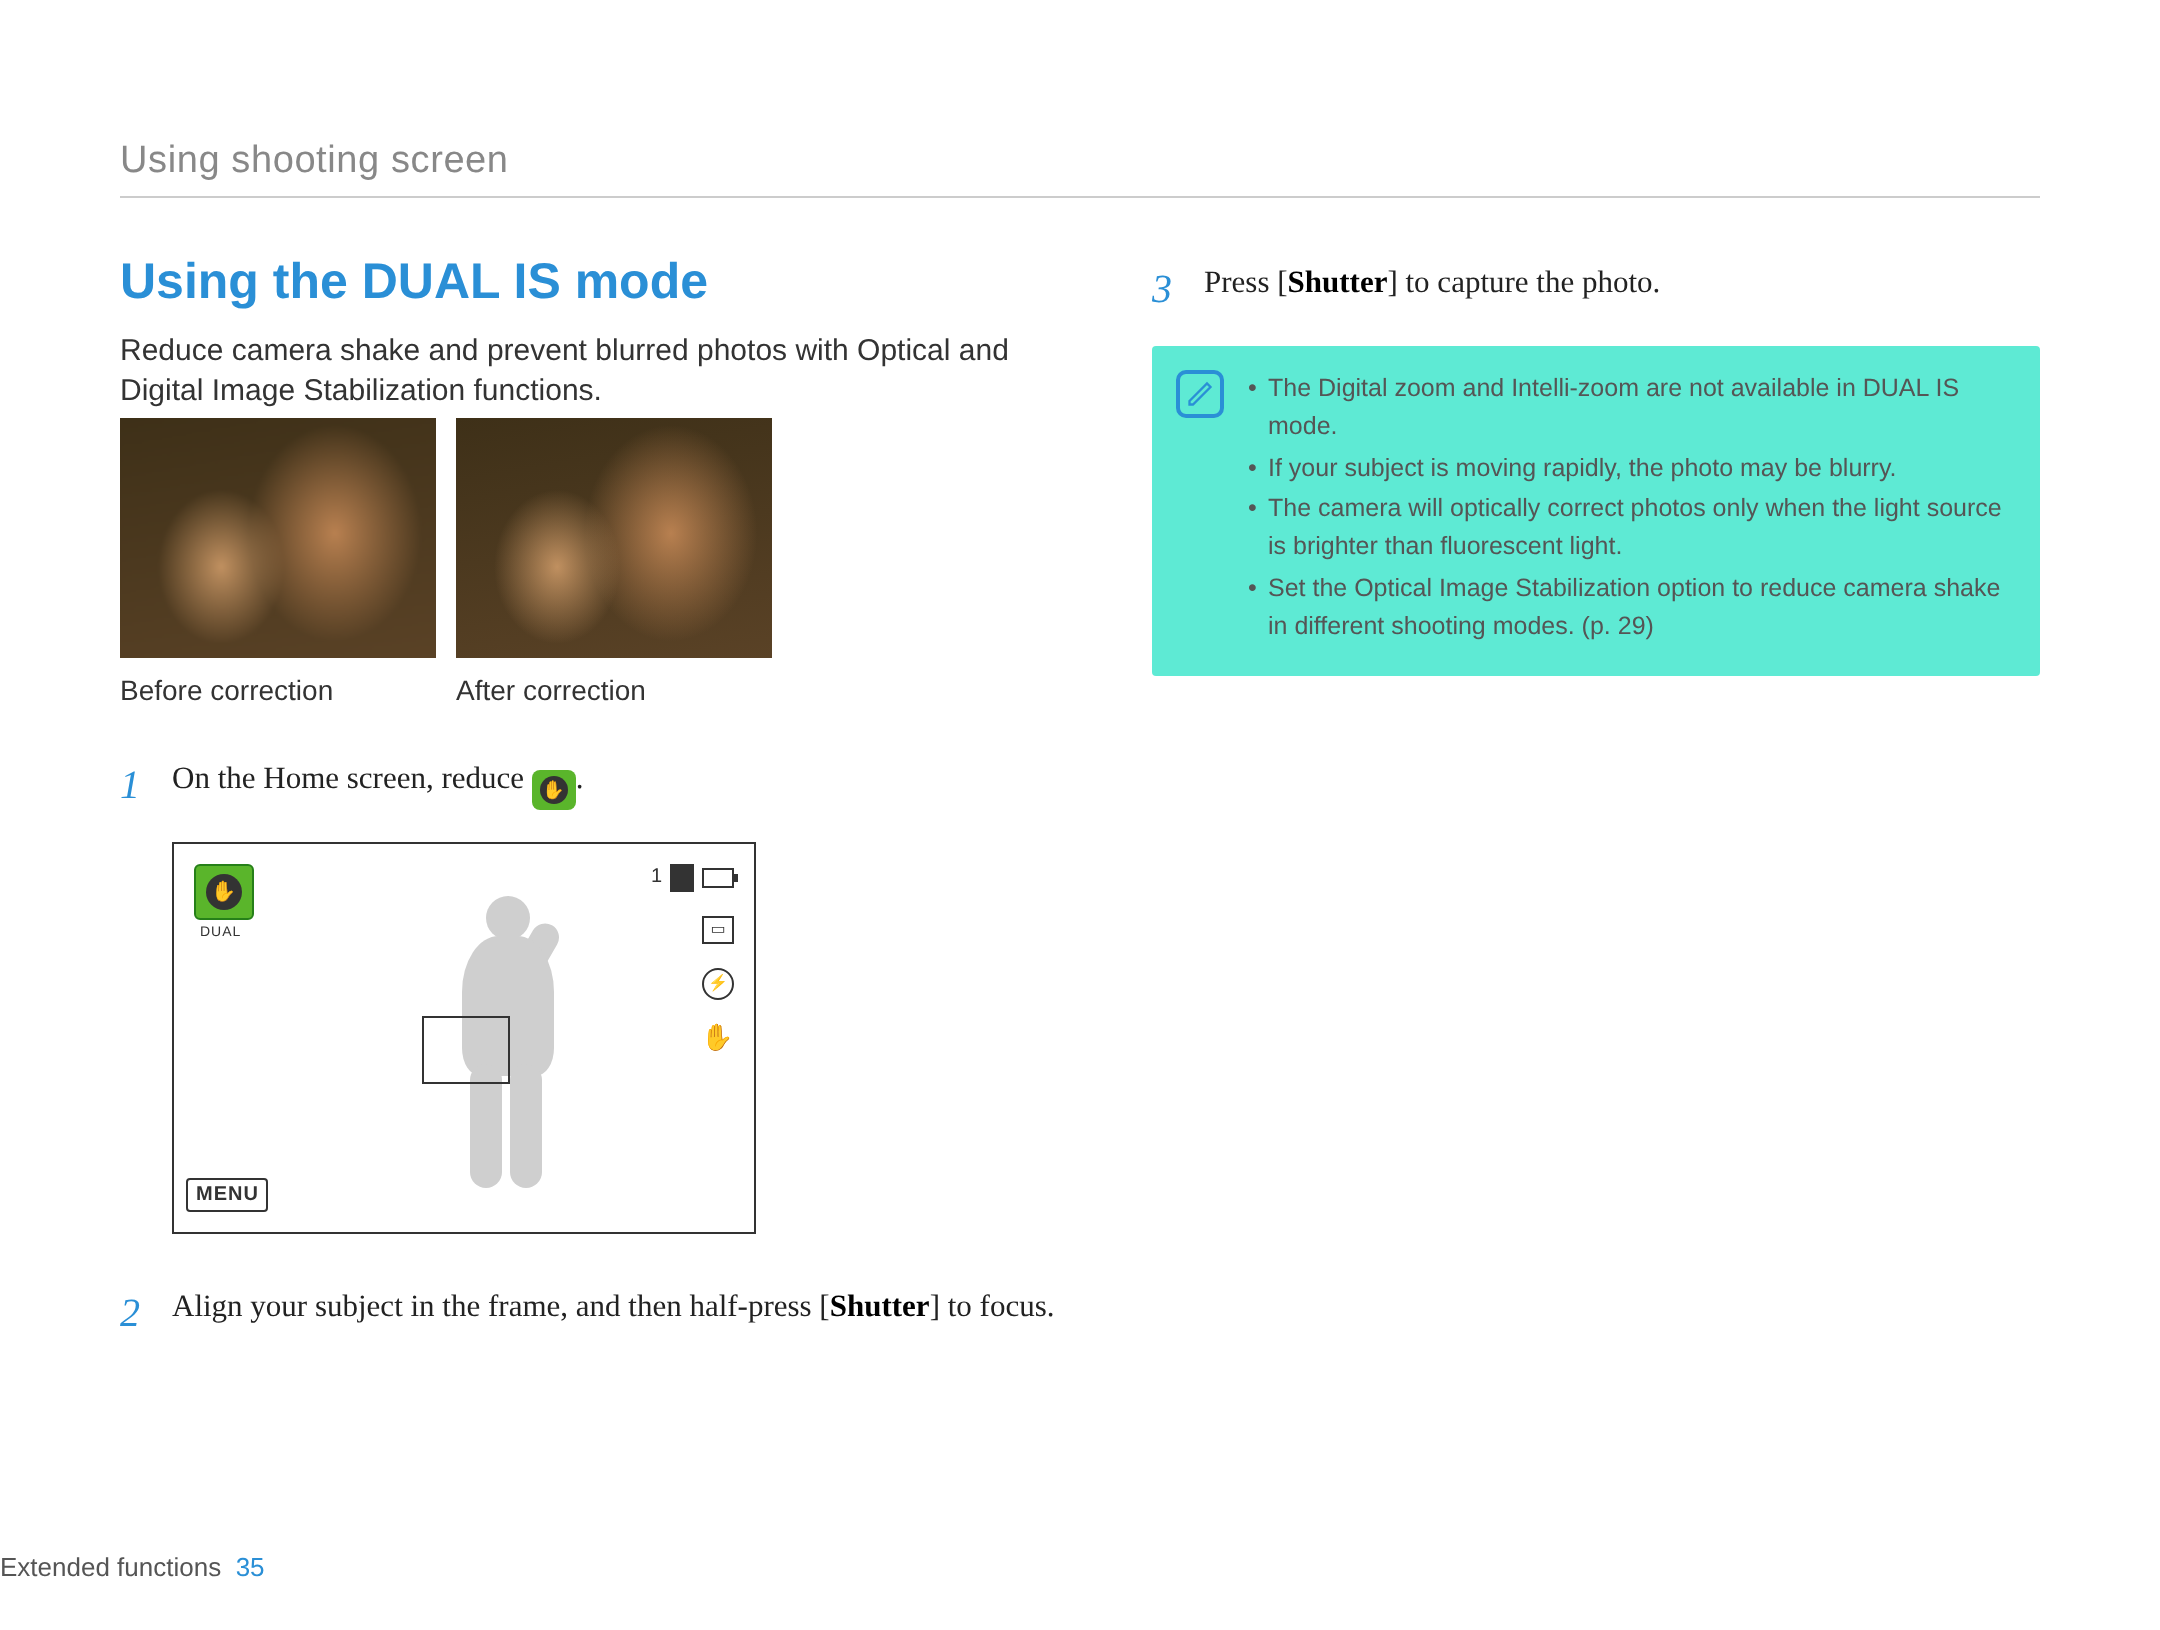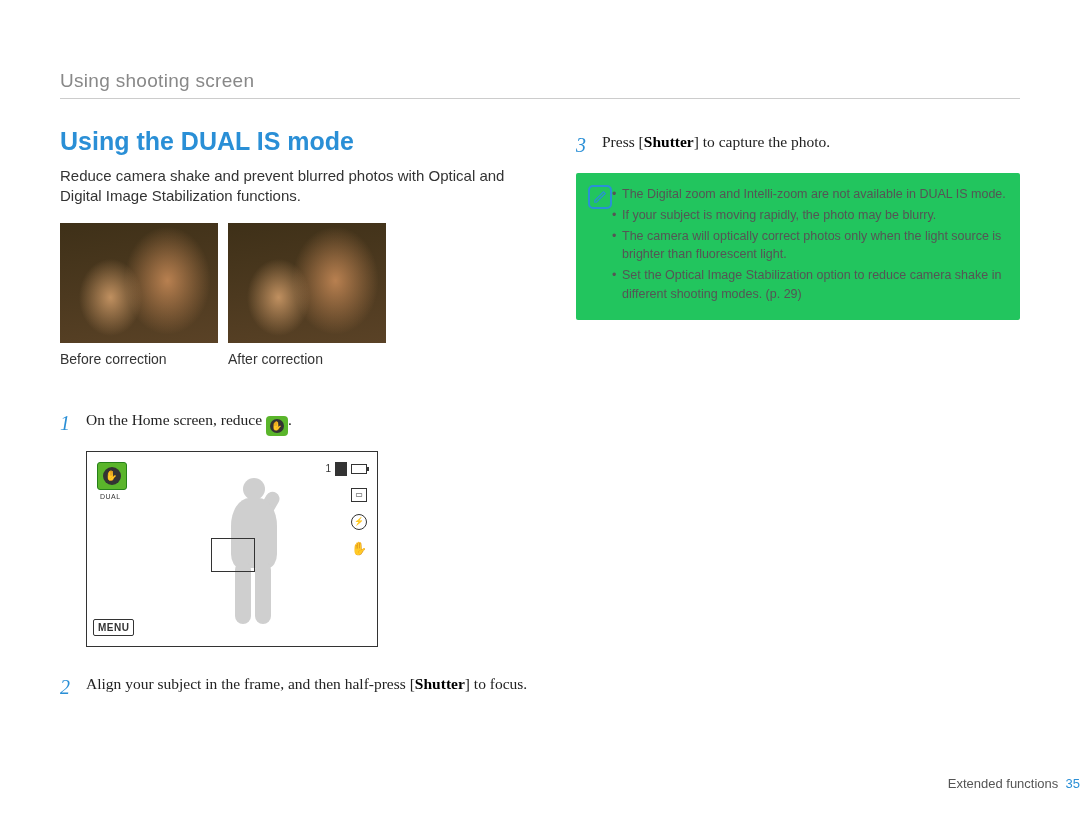--- a/index.html
+++ b/index.html
@@ -27,42 +27,42 @@
     h1.main-title {
       font-size: 25px;
       font-weight: 700;
       color: #2a8fd6;
       margin-bottom: 10px;
     }
     p.intro {
       font-size: 15px;
       color: #333;
       line-height: 1.35;
-      margin-bottom: 16px;
+      margin-bottom: 2px;
     }
     .photo-row { display: flex; gap: 10px; margin-bottom: 8px; }
     .photo {
       width: 158px; height: 120px;
       background: #4a3b25;
       position: relative;
       overflow: hidden;
     }
     .photo::before {
       content: "";
       position: absolute; inset: 0;
       background:
         radial-gradient(ellipse 45px 55px at 32% 62%, #c09060 0%, transparent 70%),
         radial-gradient(ellipse 60px 75px at 68% 48%, #b88050 0%, transparent 72%),
         linear-gradient(170deg, #3e3018 0%, #5a4226 100%);
     }
     .photo.before::after {
       content:""; position:absolute; inset:0;
       backdrop-filter: blur(0.5px);
     }
-    .caption-row { display: flex; gap: 10px; margin-bottom: 42px; }
+    .caption-row { display: flex; gap: 10px; margin-bottom: 26px; }
     .caption { width: 158px; font-size: 14px; color: #333; }
     .step {
       display: flex;
       gap: 10px;
       font-size: 15.5px;
       line-height: 1.4;
       margin-bottom: 14px;
     }
     .step-num {
       font-size: 20px;
@@ -123,40 +123,40 @@
     .lcd .ricon{width:16px;height:14px;border:1px solid #333;font-size:8px;display:flex;align-items:center;justify-content:center;}
     .lcd .ricon.round{border-radius:50%;width:16px;height:16px;}
     .lcd .ois{border:none;font-size:13px;}
     .lcd .menu{
       position:absolute;left:6px;bottom:10px;
       border:1.5px solid #333;border-radius:2px;
       padding:2px 4px;font-size:10px;font-weight:bold;letter-spacing:0.5px;
     }
 
     .notebox{
-      display:flex; 
-      background:#22c55e;
+      display:flex; gap:12px;
+      background:#5eead4;
       padding:12px 14px 14px 12px;
       border-radius:2px;
       margin-top:10px;
     }
     .notebox .note-icon{
       width:24px;height:24px;min-width:24px;
       border:2px solid #2a8fd6;border-radius:5px;
       display:flex;align-items:center;justify-content:center;
       transform:rotate(0deg);
     }
     .notebox .note-icon svg{width:14px;height:14px;}
     .notebox ul{list-style:none;font-size:12.5px;color:#555;line-height:1.5;}
     .notebox li{position:relative;padding-left:10px;margin-bottom:2px;}
     .notebox li::before{content:"•";position:absolute;left:0;}
 
     .footer{
       position:absolute;left:0;right:0;bottom:24px;
-      text-align:right;font-size:13px;color:#555;
+      text-align:left;font-size:13px;color:#555;
     }
     .footer .pg{color:#2a8fd6;}
     strong{font-weight:700;color:#000;}
   </style>
 </head>
 <body>
 
 <div class="breadcrumb">Using shooting screen</div>
 <hr class="hr">
 

